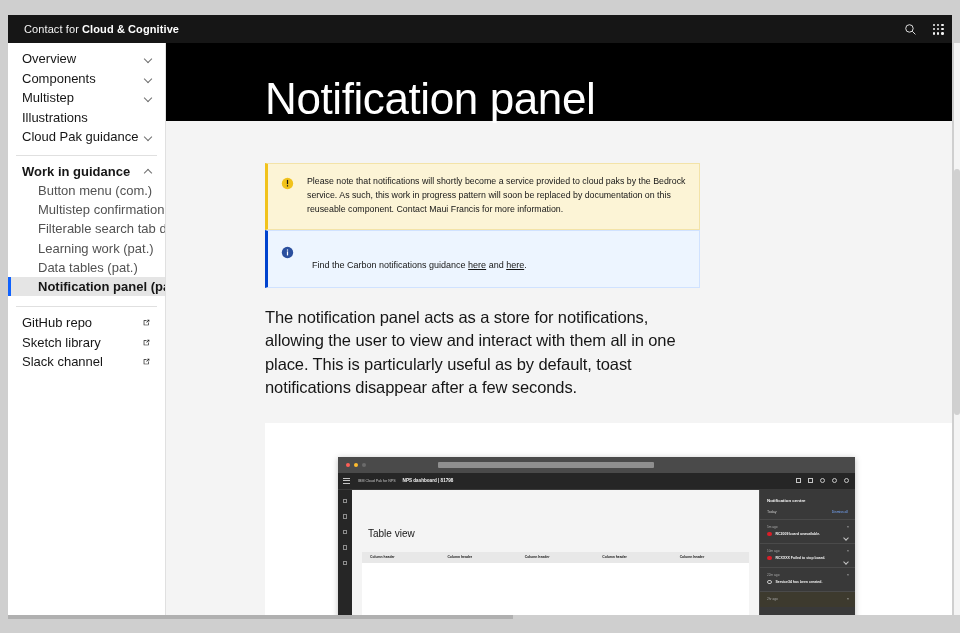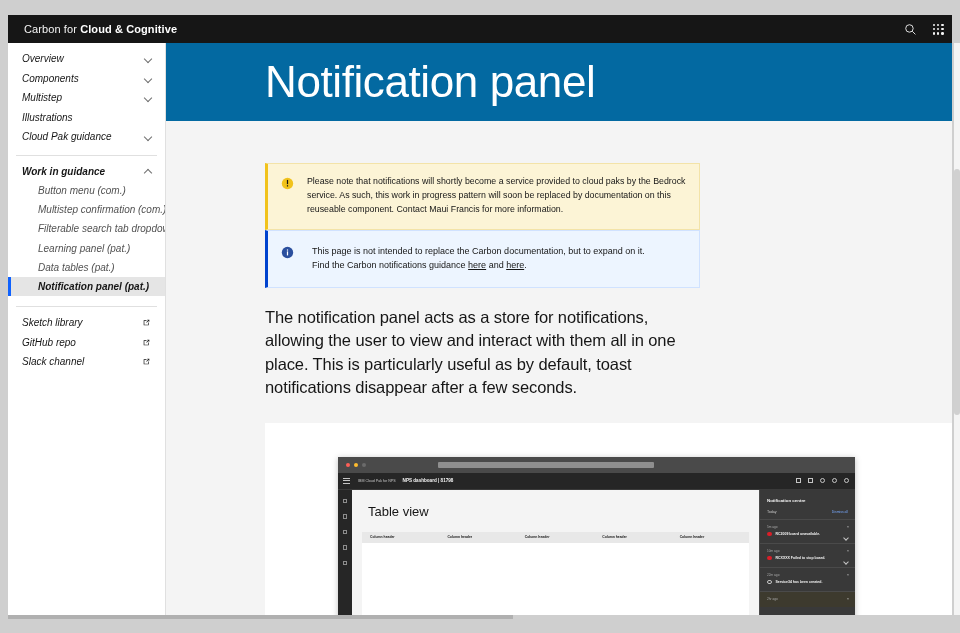--- a/index.html
+++ b/index.html
@@ -41,22 +41,21 @@
   }
   .grid-icon i { background: #f4f4f4; border-radius: 50%; width: 2.4px; height: 2.4px; }
 
   
   .sidebar {
     position: absolute; left: 8px; top: 43px;
     width: 158px; height: 572px;
     background: #ffffff;
     border-right: 1px solid #e0e0e0;
     overflow: hidden;
-    font-size: 10px;
-    font-style: italic;
+    font-size: 13px;
   }
   .nav-top { padding-top: 6px; }
   .nav-row {
     height: 19.5px; display: flex; align-items: center;
     padding: 0 12px 0 14px; cursor: pointer; color: #161616;
     position: relative;
   }
   .nav-row .lbl { flex: 1; white-space: nowrap; overflow: hidden; }
   .chev {
     width: 9px; height: 9px; flex: none; position: relative;
@@ -93,22 +92,22 @@
   .ext-icon { width: 9px; height: 9px; flex: none; }
 
   
   .main {
     position: absolute; left: 166px; top: 43px;
     width: 786px; height: 572px;
     background: #f4f4f4;
     overflow: hidden;
   }
   .hero {
-    height: 78px; background: #0369a1;
-    display: flex; align-items: center;
+    height: 78px; background: #000000;
+    display: flex; align-items: flex-end;
     padding-left: 99px;
   }
   .hero h1 {
     color: #ffffff; font-size: 44px; font-weight: 300;
     letter-spacing: -0.4px; line-height: 1;
   }
   .content { padding: 42px 0 0 99px; }
 
   
   .notif {
@@ -176,22 +175,23 @@
   .ah-ic { width: 5px; height: 5px; border: .6px solid #c6c6c6; }
   .ah-ic.round { border-radius: 50%; }
   .app-body { display: flex; height: 233px; }
   .rail {
     width: 14px; background: #262626; padding-top: 9px;
     display: flex; flex-direction: column; align-items: center; gap: 11px;
   }
   .rail i { width: 4.5px; height: 4.5px; border: .6px solid #8d8d8d; display: block; }
   .canvas { flex: 1; background: #f4f4f4; position: relative; }
   .canvas h2 {
-    font-size: 13px; color: #161616; font-weight: 400;
+    font-size: 10px; color: #161616; font-weight: 400;
     padding: 14px 0 0 16px;
+    margin-top: 24px;
   }
   .tbl { margin: 13px 10px 0 10px; background: #ffffff; }
   .tbl-head {
     display: flex; background: #e8e8e8; height: 11px; align-items: center;
   }
   .tbl-head span {
     flex: 1; font-size: 3.4px; font-weight: 700; color: #161616;
     padding-left: 8px; white-space: nowrap;
   }
   .tbl-rows { height: 120px; background: #fff; }
@@ -252,21 +252,21 @@
     background: #b0b0b0;
   }
 </style>
 </head>
 <body>
 
 <div class="page">
 
   <div class="topbar">
     <div class="brand">
-      <span>Carbon for </span><b>Cloud &amp; Cognitive</b>
+      <span>Contact for </span><b>Cloud &amp; Cognitive</b>
     </div>
     <div class="topbar-actions">
       <div class="tb-btn">
         <svg width="13" height="13" viewBox="0 0 16 16">
           <circle cx="6.7" cy="6.7" r="4.6" fill="none" stroke="#f4f4f4" stroke-width="1.1"></circle>
           <line x1="10.2" y1="10.2" x2="14" y2="14" stroke="#f4f4f4" stroke-width="1.1"></line>
         </svg>
       </div>
       <div class="tb-btn">
         <span class="grid-icon">
@@ -318,41 +318,41 @@
       <div class="sub-row">
           <span>Button menu (com.)</span>
         </div>
       <div class="sub-row">
           <span>Multistep confirmation (com.)</span>
         </div>
       <div class="sub-row">
           <span>Filterable search tab dropdow...</span>
         </div>
       <div class="sub-row">
-          <span>Learning panel (pat.)</span>
+          <span>Learning work (pat.)</span>
         </div>
       <div class="sub-row">
           <span>Data tables (pat.)</span>
         </div>
       <div class="sub-row active">
           <span>Notification panel (pat.)</span>
         </div>
     </div>
 
     <div class="nav-sep2"></div>
 
     <div class="link-row">
-      <span class="lbl">Sketch library</span>
+      <span class="lbl">GitHub repo</span>
       <svg class="ext-icon" viewBox="0 0 16 16">
         <path d="M3 4h5v1.2H4.2v6.6h6.6V8H12v5H3z" fill="#161616"></path>
         <path d="M9.3 3H13v3.7h-1.2V5.05L8.4 8.45l-.85-.85 3.4-3.4H9.3z" fill="#161616"></path>
       </svg>
     </div>
     <div class="link-row">
-      <span class="lbl">GitHub repo</span>
+      <span class="lbl">Sketch library</span>
       <svg class="ext-icon" viewBox="0 0 16 16">
         <path d="M3 4h5v1.2H4.2v6.6h6.6V8H12v5H3z" fill="#161616"></path>
         <path d="M9.3 3H13v3.7h-1.2V5.05L8.4 8.45l-.85-.85 3.4-3.4H9.3z" fill="#161616"></path>
       </svg>
     </div>
     <div class="link-row">
       <span class="lbl">Slack channel</span>
       <svg class="ext-icon" viewBox="0 0 16 16">
         <path d="M3 4h5v1.2H4.2v6.6h6.6V8H12v5H3z" fill="#161616"></path>
         <path d="M9.3 3H13v3.7h-1.2V5.05L8.4 8.45l-.85-.85 3.4-3.4H9.3z" fill="#161616"></path>
@@ -380,21 +380,21 @@
 
       <div class="notif info">
         <span class="notif-icon">
           <svg width="13" height="13" viewBox="0 0 16 16">
             <circle cx="8" cy="8" r="7" fill="#2b4f9e"></circle>
             <rect x="7.25" y="6.6" width="1.5" height="5" fill="#ffffff"></rect>
             <rect x="7.25" y="4.2" width="1.5" height="1.5" fill="#ffffff"></rect>
           </svg>
         </span>
         <div class="notif-body">
-          <span>This page is not intended to replace the Carbon documentation, but to expand on it.</span><br>
+          <br>
           <span>Find the Carbon notifications guidance </span><a href="#">here</a><span> and </span><a href="#">here</a><span>.</span>
         </div>
       </div>
 
       <p class="lede">The notification panel acts as a store for notifications, allowing the user to view and interact with them all in one place. This is particularly useful as by default, toast notifications disappear after a few seconds.</p>
 
       <div class="shot-wrap">
         <div class="browser">
 
           <div class="br-chrome">

